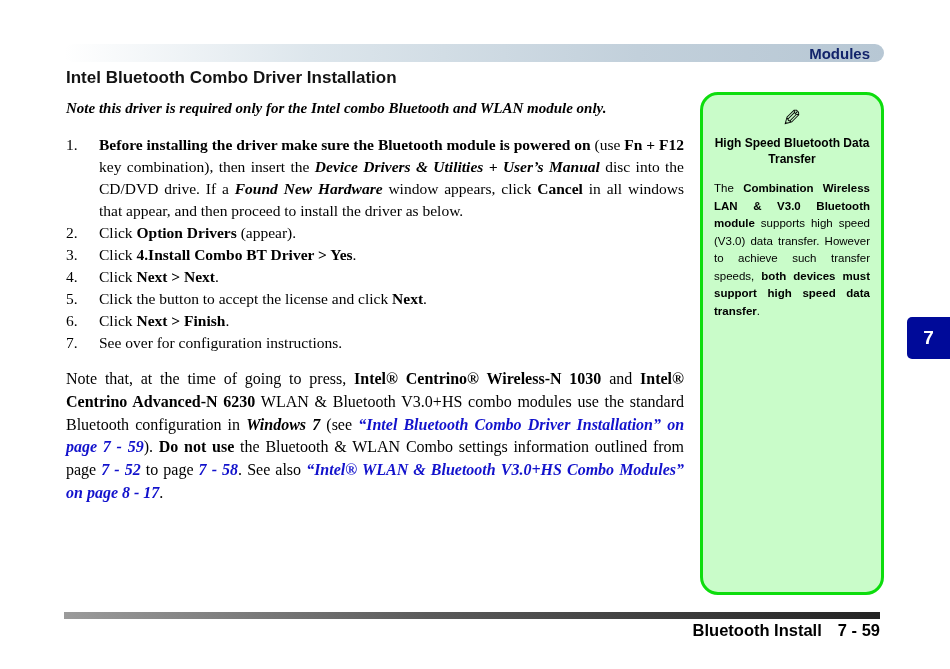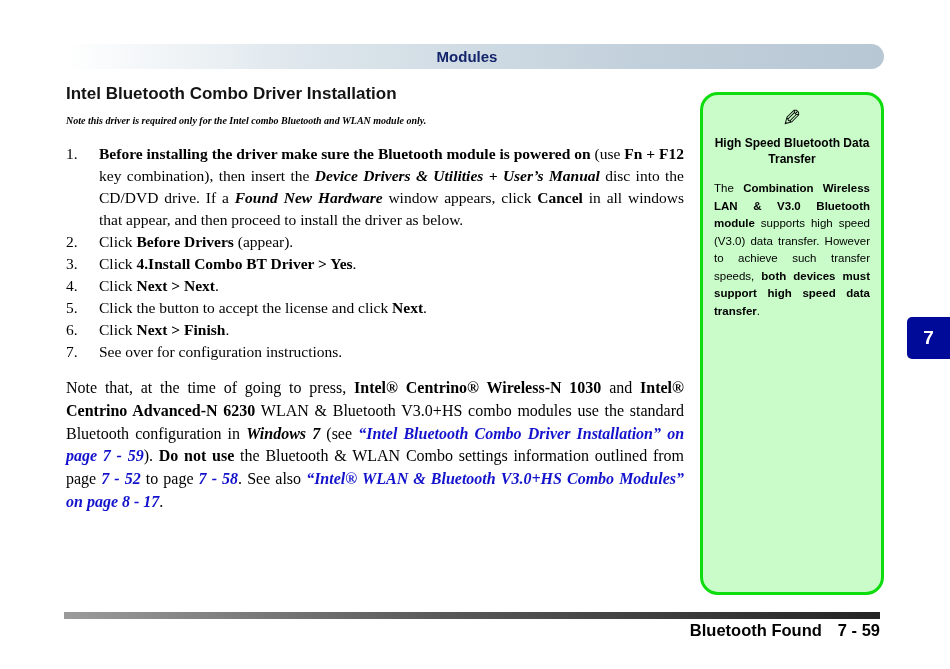--- a/index.html
+++ b/index.html
@@ -7,40 +7,40 @@
   body {
     position:relative;
     background:#ffffff;
     font-family:"Liberation Serif", serif;
     overflow:hidden;
   }
 
   
   .banner {
     position:absolute; left:64px; top:44px;
-    width:820px; height:25px;
+    width:820px; height:18px;
     border-radius:13px;
     background:linear-gradient(to right, #ffffff 0%, #dde6ec 30%, #c2d0db 70%, #b7c7d4 100%);
-    display:flex; align-items:center; justify-content:center;
+    display:flex; align-items:center; justify-content:flex-end;
     padding-right:14px;
   }
   .banner-text {
     font-family:"Liberation Sans", sans-serif;
     font-weight:bold; font-size:15px; color:#13246b;
   }
 
   
-  .main { position:absolute; left:66px; top:84px; width:618px; }
+  .main { position:absolute; left:66px; top:68px; width:618px; }
   .page-title {
     font-family:"Liberation Sans", sans-serif;
     font-size:17px; font-weight:bold; color:#141414;
     margin-bottom:10px;
   }
   .intro {
-    font-size:10px; line-height:1.42;
+    font-size:15px; line-height:1.42;
     font-weight:bold; font-style:italic;
     margin-bottom:15px;
   }
   .steps { list-style:none; }
   .step { display:flex; font-size:15.5px; line-height:1.42; }
   .step-num { flex:none; width:33px; }
   .step-text { flex:1; text-align:justify; }
   .note {
     margin-top:14px;
     font-size:16px; line-height:1.42;
@@ -117,21 +117,21 @@
   <h1 class="page-title">Intel Bluetooth Combo Driver Installation</h1>
   <p class="intro">Note this driver is required only for the Intel combo Bluetooth and WLAN module only.</p>
 
   <ol class="steps">
     <li class="step">
       <span class="step-num">1.</span>
       <div class="step-text"><span class="seg-b">Before installing the driver make sure the Bluetooth module is powered on</span><span class="seg-p"> (use </span><span class="seg-b">Fn + F12</span><span class="seg-p"> key combination), then insert the </span><span class="seg-bi">Device Drivers &amp; Utilities + User’s Manual</span><span class="seg-p"> disc into the CD/DVD drive. If a </span><span class="seg-bi">Found New Hardware</span><span class="seg-p"> window appears, click </span><span class="seg-b">Cancel</span><span class="seg-p"> in all windows that appear, and then proceed to install the driver as below.</span></div>
     </li>
     <li class="step">
       <span class="step-num">2.</span>
-      <div class="step-text"><span class="seg-p">Click </span><span class="seg-b">Before Drivers</span><span class="seg-p"> (appear).</span></div>
+      <div class="step-text"><span class="seg-p">Click </span><span class="seg-b">Option Drivers</span><span class="seg-p"> (appear).</span></div>
     </li>
     <li class="step">
       <span class="step-num">3.</span>
       <div class="step-text"><span class="seg-p">Click </span><span class="seg-b">4.Install Combo BT Driver &gt; Yes</span><span class="seg-p">.</span></div>
     </li>
     <li class="step">
       <span class="step-num">4.</span>
       <div class="step-text"><span class="seg-p">Click </span><span class="seg-b">Next &gt; Next</span><span class="seg-p">.</span></div>
     </li>
     <li class="step">
@@ -158,14 +158,14 @@
   <div class="sb-title">High Speed Bluetooth Data Transfer</div>
   <p class="sb-para"><span class="seg-p">The </span><span class="seg-b">Combination Wireless LAN &amp; V3.0 Bluetooth module</span><span class="seg-p"> supports high speed (V3.0) data transfer. However to achieve such transfer speeds, </span><span class="seg-b">both devices must support high speed data transfer</span><span class="seg-p">.</span></p>
 </aside>
 
 <div class="page-tab">
   <span class="page-tab-num">7</span>
 </div>
 
 <div class="footer-rule"></div>
 <div class="footer">
-  <span>Bluetooth Found</span><span class="footer-page">7 - 59</span>
+  <span>Bluetooth Install</span><span class="footer-page">7 - 59</span>
 </div>
 
 </body></html>

